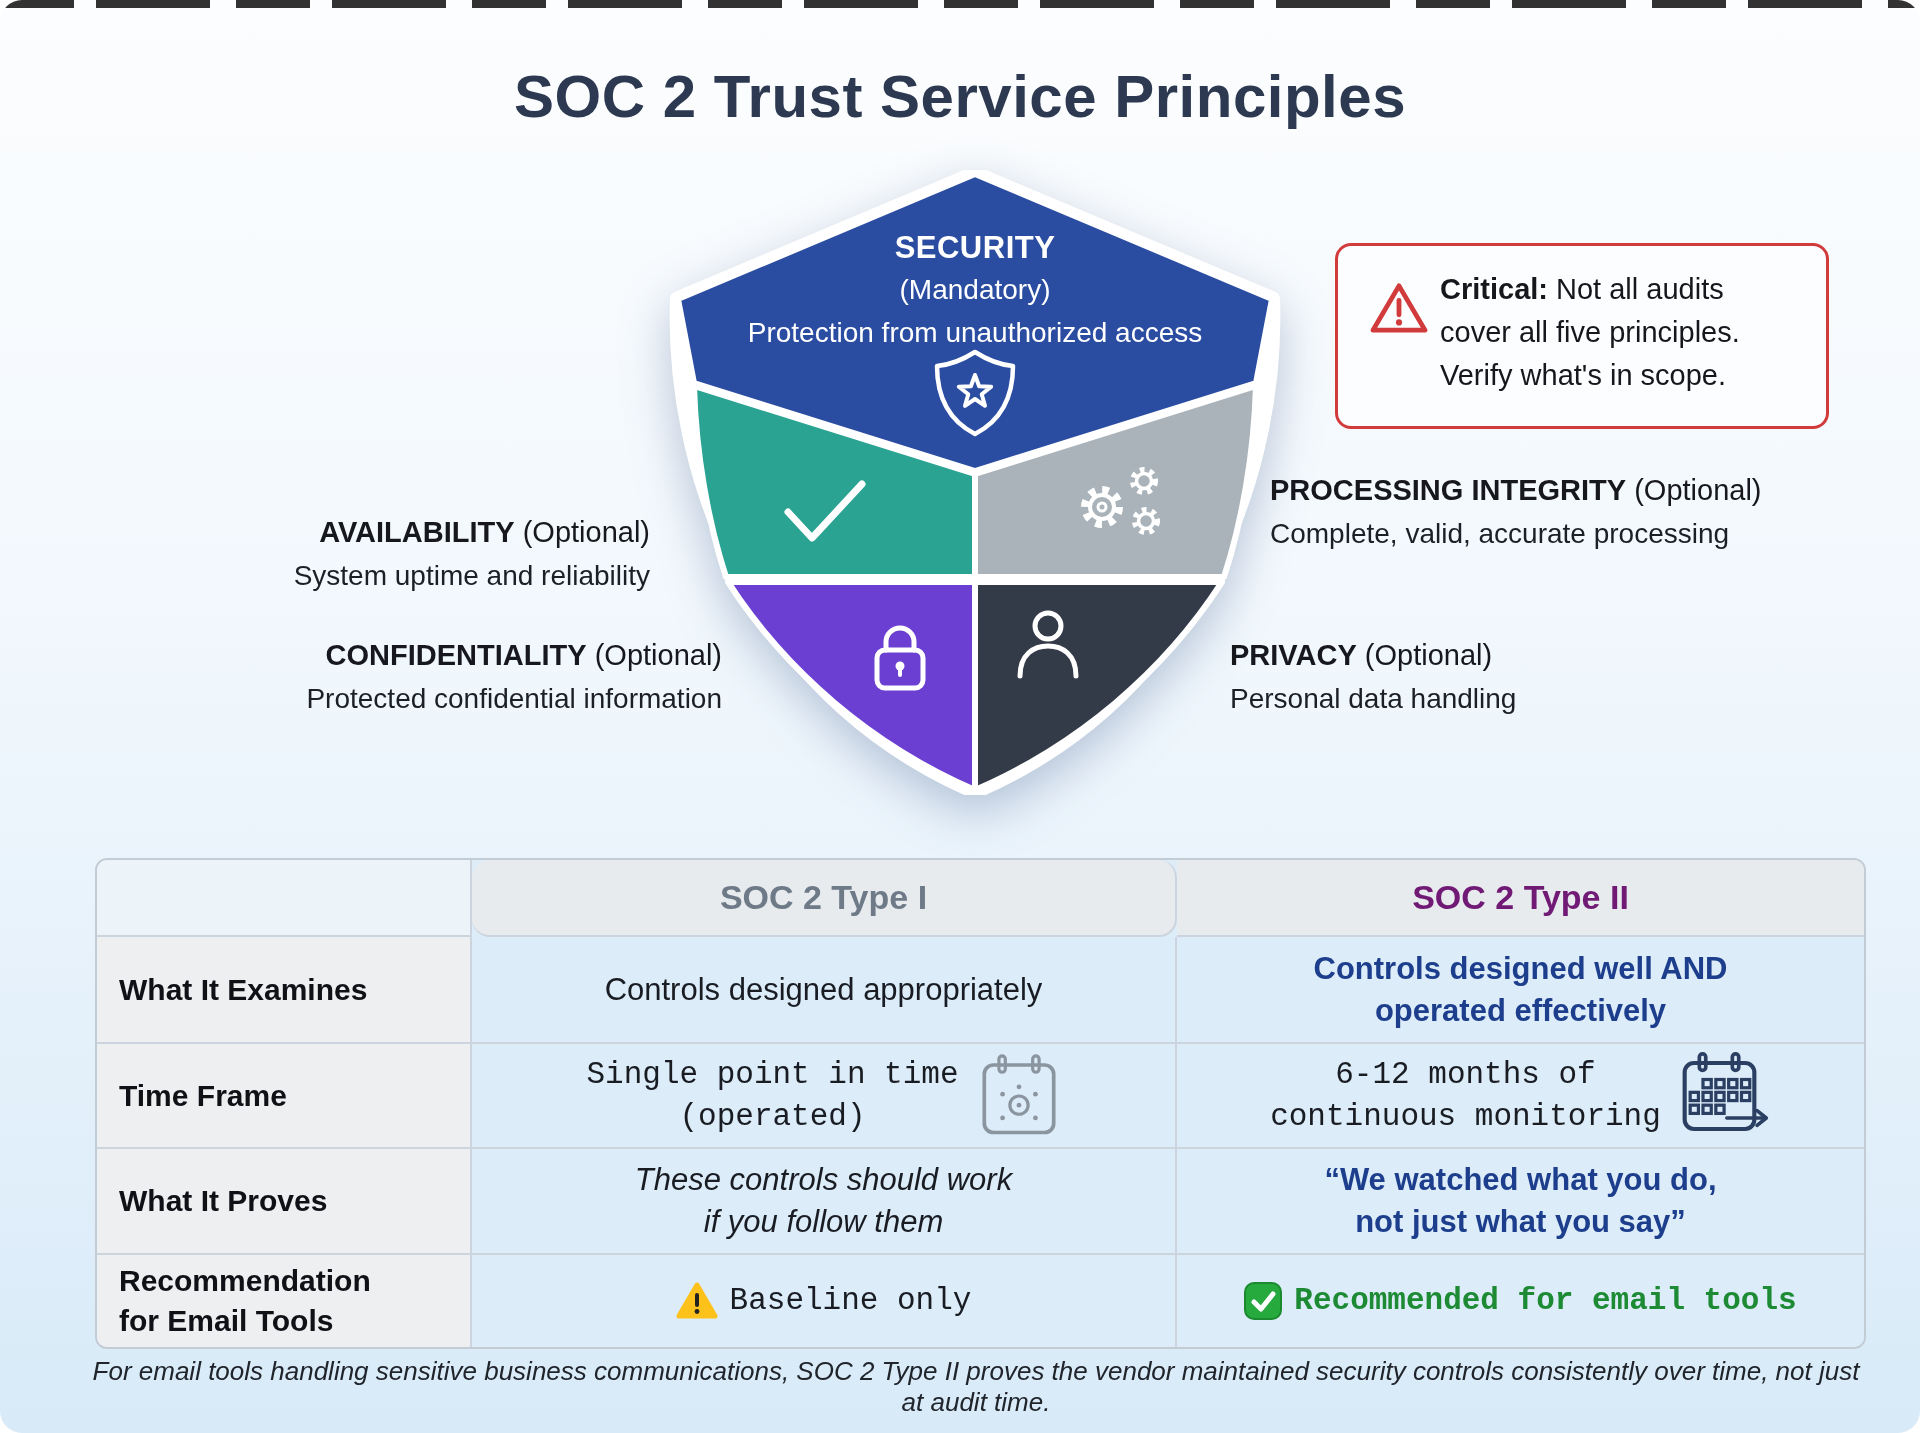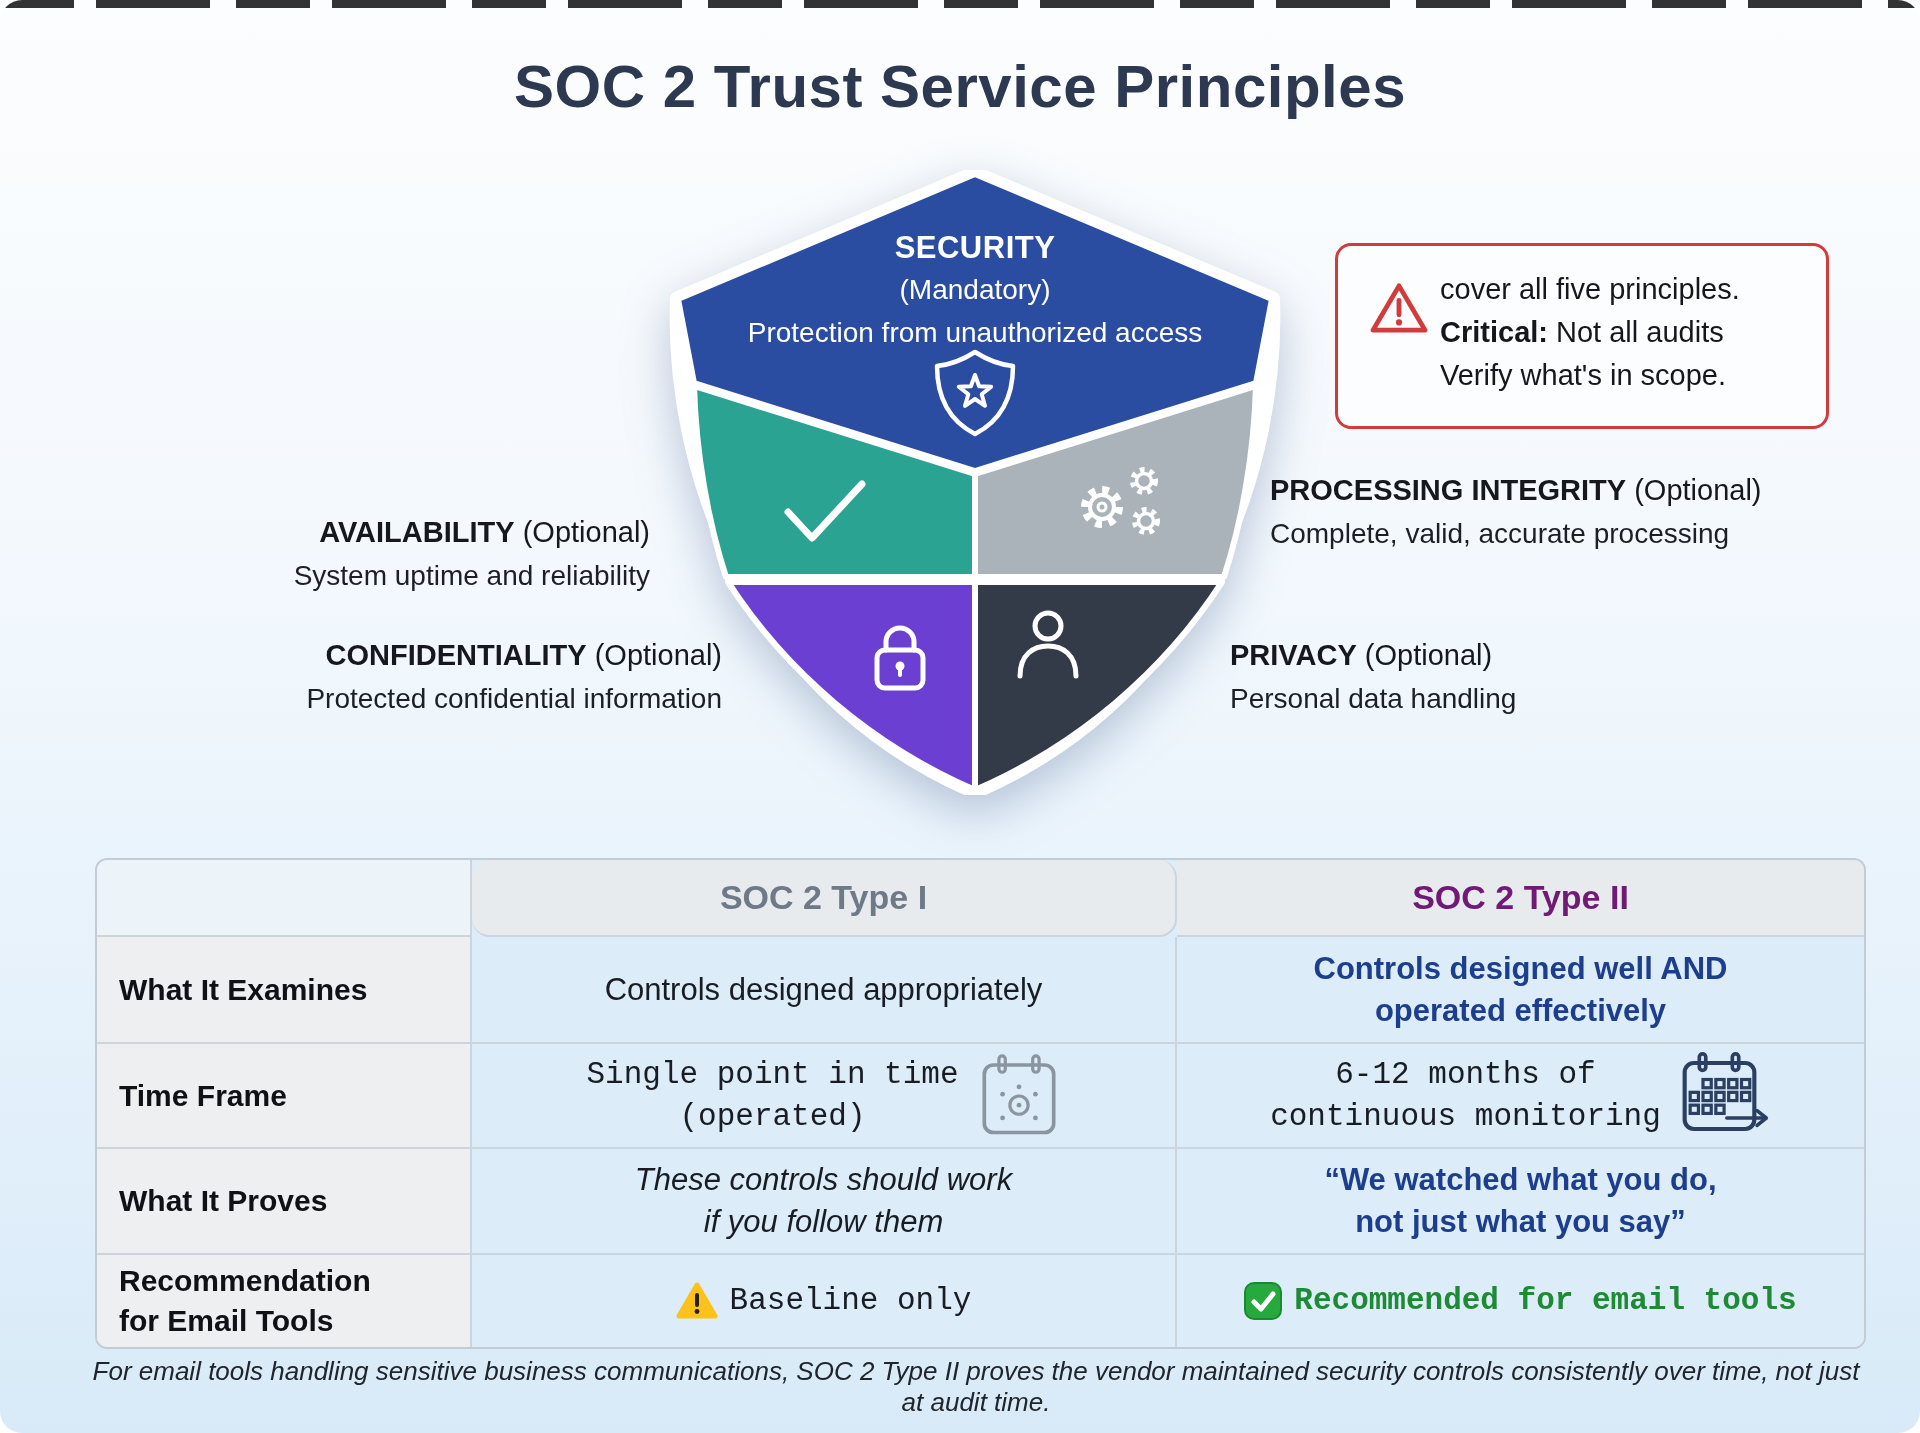--- a/index.html
+++ b/index.html
@@ -8,21 +8,21 @@
     border-radius:22px;
     background:linear-gradient(180deg,#fcfdfe 0%,#f2f8fd 42%,#d8eaf8 100%);
     font-family:"Liberation Sans", sans-serif; color:#16181d;
   }
   .top-dashes{
     position:absolute; left:0; top:0; width:100%; height:8px; opacity:.9;
     background:
       repeating-linear-gradient(90deg,#1c1c1c 0 74px, transparent 74px 96px, #1c1c1c 96px 210px, transparent 210px 236px);
   }
   .title{
-    position:absolute; left:0; top:52px; width:1920px; margin:0;
+    position:absolute; left:0; top:62px; width:1920px; margin:0;
     text-align:center; font-size:60px; font-weight:700; color:#2d3950; letter-spacing:.5px;
   }
   
   .shield-wrap{position:absolute; left:668px; top:170px; width:614px; height:625px;}
   .shield-wrap svg{position:absolute; left:0; top:0; filter:drop-shadow(0 16px 24px rgba(30,60,120,.28));}
   .shield-text{position:absolute; left:0; width:614px; text-align:center; color:#ffffff;}
   .sec-title{top:60px; font-size:31px; font-weight:700; letter-spacing:.5px;}
   .sec-qual{top:104px; font-size:28px;}
   .sec-desc{top:147px; font-size:28px;}
   
@@ -150,22 +150,22 @@
     <div class="l2">Personal data handling</div>
   </div>
 
   <div class="critical">
     <svg class="tri" width="58" height="52" viewBox="0 0 60 54">
       <path d="M30,4 L57,50 H3 Z" fill="none" stroke="#d23b3b" stroke-width="5" stroke-linejoin="round"></path>
       <path d="M30,19 V34" stroke="#d23b3b" stroke-width="5" stroke-linecap="round"></path>
       <circle cx="30" cy="42" r="3.2" fill="#d23b3b"></circle>
     </svg>
     <div class="txt">
+      <div><span class="b">Critical:</span> <span>Not all audits</span></div>
       <div>cover all five principles.</div>
-      <div><span class="b">Critical:</span> <span>Not all audits</span></div>
       <div>Verify what's in scope.</div>
     </div>
   </div>
 
   <div class="tbl">
 
     <div class="cell th th0"></div>
     <div class="cell th t1h">SOC 2 Type I</div>
     <div class="cell th t2h no-r">SOC 2 Type II</div>
 

